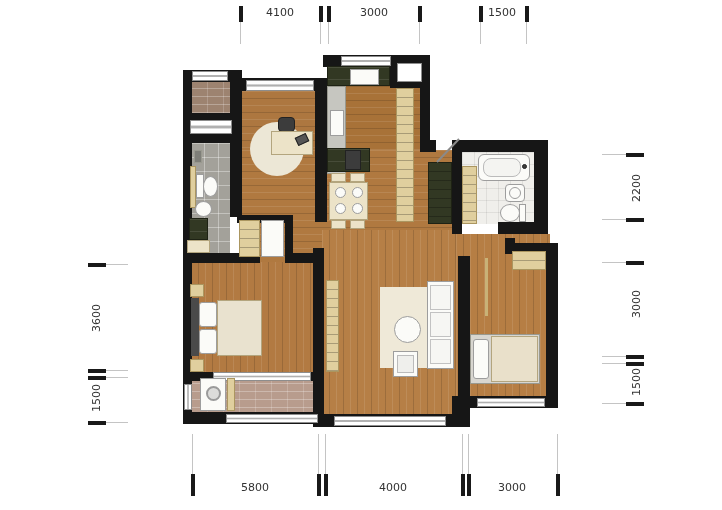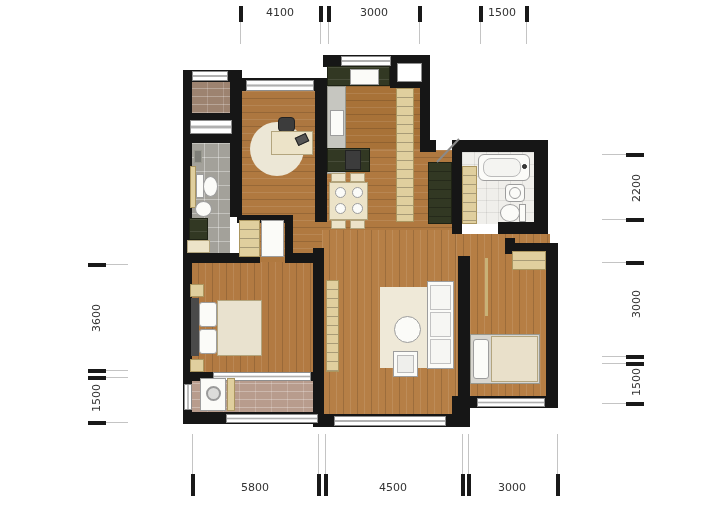--- a/index.html
+++ b/index.html
@@ -72,21 +72,21 @@
   <div class="tickv" style="left:461px;top:474px;height:22px;"></div>
   <div class="tickv" style="left:467px;top:474px;height:22px;"></div>
   <div class="tickv" style="left:556px;top:474px;height:22px;"></div>
   <div class="extv" style="left:192px;top:434px;height:40px;"></div>
   <div class="extv" style="left:318px;top:434px;height:40px;"></div>
   <div class="extv" style="left:325px;top:434px;height:40px;"></div>
   <div class="extv" style="left:462px;top:434px;height:40px;"></div>
   <div class="extv" style="left:468px;top:434px;height:40px;"></div>
   <div class="extv" style="left:557px;top:434px;height:40px;"></div>
   <div class="dlabel" style="left:230px;top:481px;">5800</div>
-  <div class="dlabel" style="left:368px;top:481px;">4500</div>
+  <div class="dlabel" style="left:368px;top:481px;">4000</div>
   <div class="dlabel" style="left:487px;top:481px;">3000</div>
 
   <div class="tickh" style="left:88px;top:263px;"></div>
   <div class="tickh" style="left:88px;top:369px;"></div>
   <div class="tickh" style="left:88px;top:376px;"></div>
   <div class="tickh" style="left:88px;top:421px;"></div>
   <div class="exth" style="left:106px;top:264px;width:22px;"></div>
   <div class="exth" style="left:106px;top:370px;width:22px;"></div>
   <div class="exth" style="left:106px;top:377px;width:22px;"></div>
   <div class="exth" style="left:106px;top:422px;width:22px;"></div>

